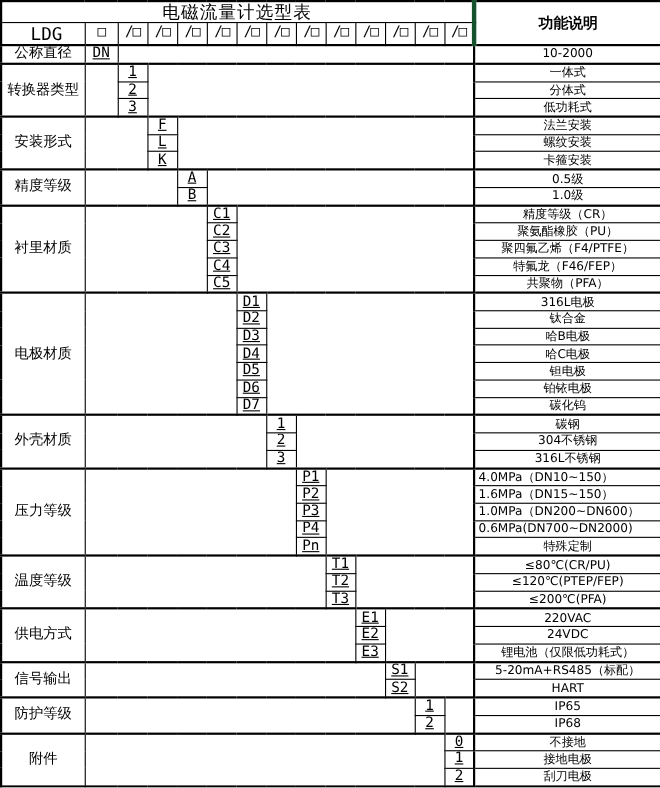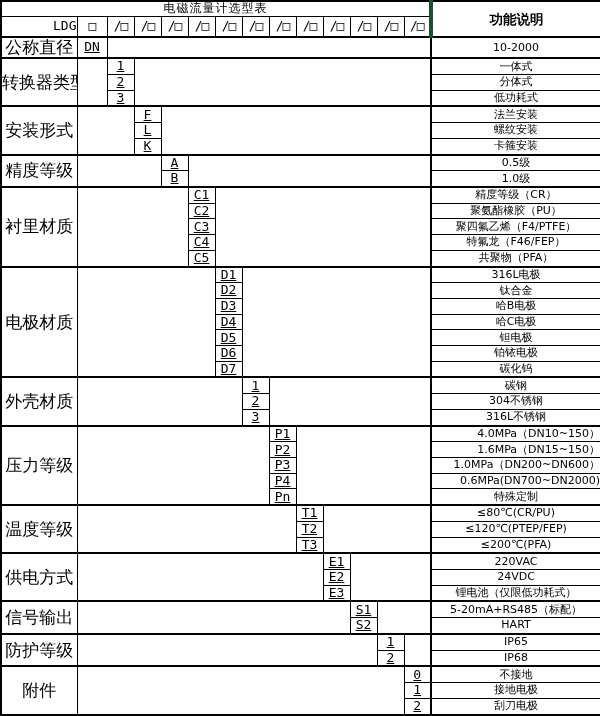--- a/index.html
+++ b/index.html
@@ -24,54 +24,54 @@
     padding: 0;
     font-size: 12.5px;
     line-height: 1.1;
     text-align: center;
     vertical-align: middle;
     overflow: hidden;
     white-space: nowrap;
   }
   tr.title-row { height: 15px; }
   tr.title-row td.title-cell {
-    font-size: 12px;
+    font-size: 16px;
     letter-spacing: 1px;
   }
   td.func-header {
     font-size: 13.5px;
     border-left: 4px solid #14532d;
     font-weight: bold;
   }
   tr.model-row { height: 21px; }
   td.model-prefix {
-    text-align: right;
+    text-align: center;
     padding-left: 6px;
     font-family: "DejaVu Sans Mono", "Liberation Mono", monospace;
-    font-size: 13px;
+    font-size: 16px;
   }
   td.slot {
     font-size: 13px;
     font-family: "DejaVu Sans Mono", "Liberation Mono", monospace;
     letter-spacing: -1px;
   }
   td.cat {
-    font-size: 17px;
+    font-size: 13px;
   }
   td.code {
     font-family: "DejaVu Sans Mono", "Liberation Mono", monospace;
     font-size: 13px;
     text-decoration: underline;
   }
   td.func {
     border-left: 2px solid #000000;
     font-size: 11px;
   }
   td.func.left {
-    text-align: right;
+    text-align: left;
     padding-left: 3px;
   }
   tr.group-start td {
     border-top: 2px solid #000000;
   }
 </style>
 </head>
 <body>
 
 <table class="selector">

